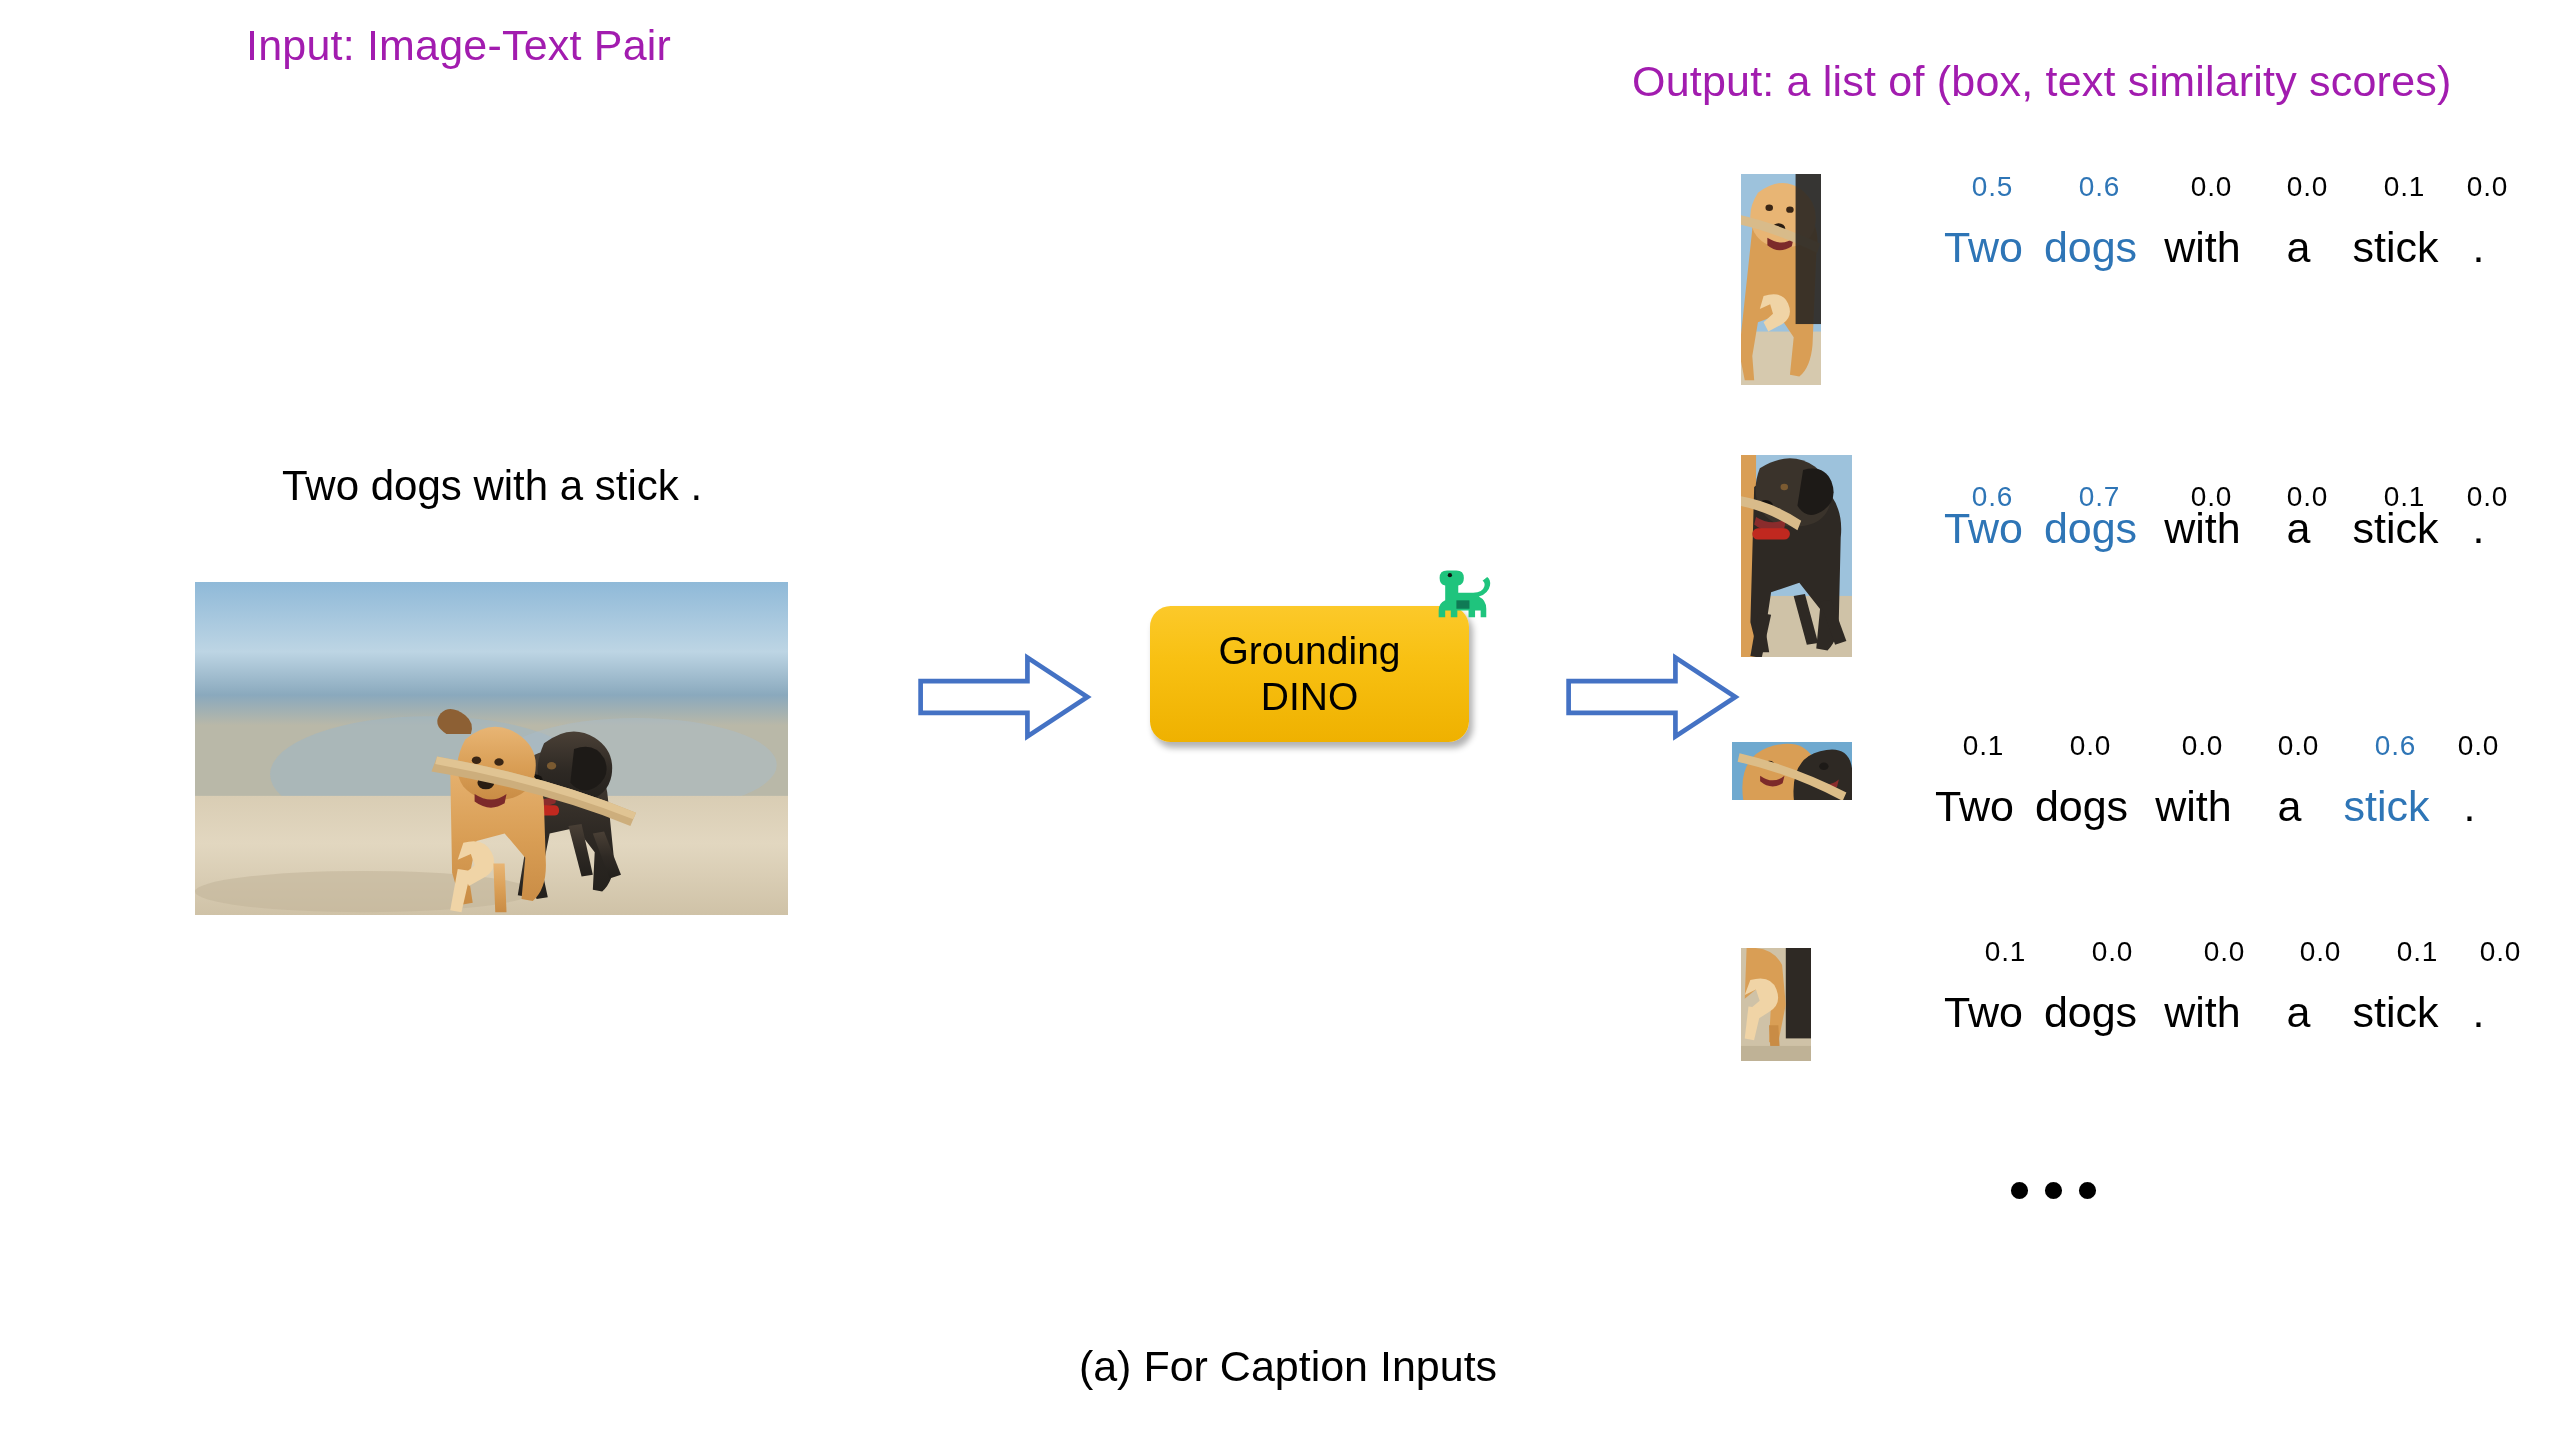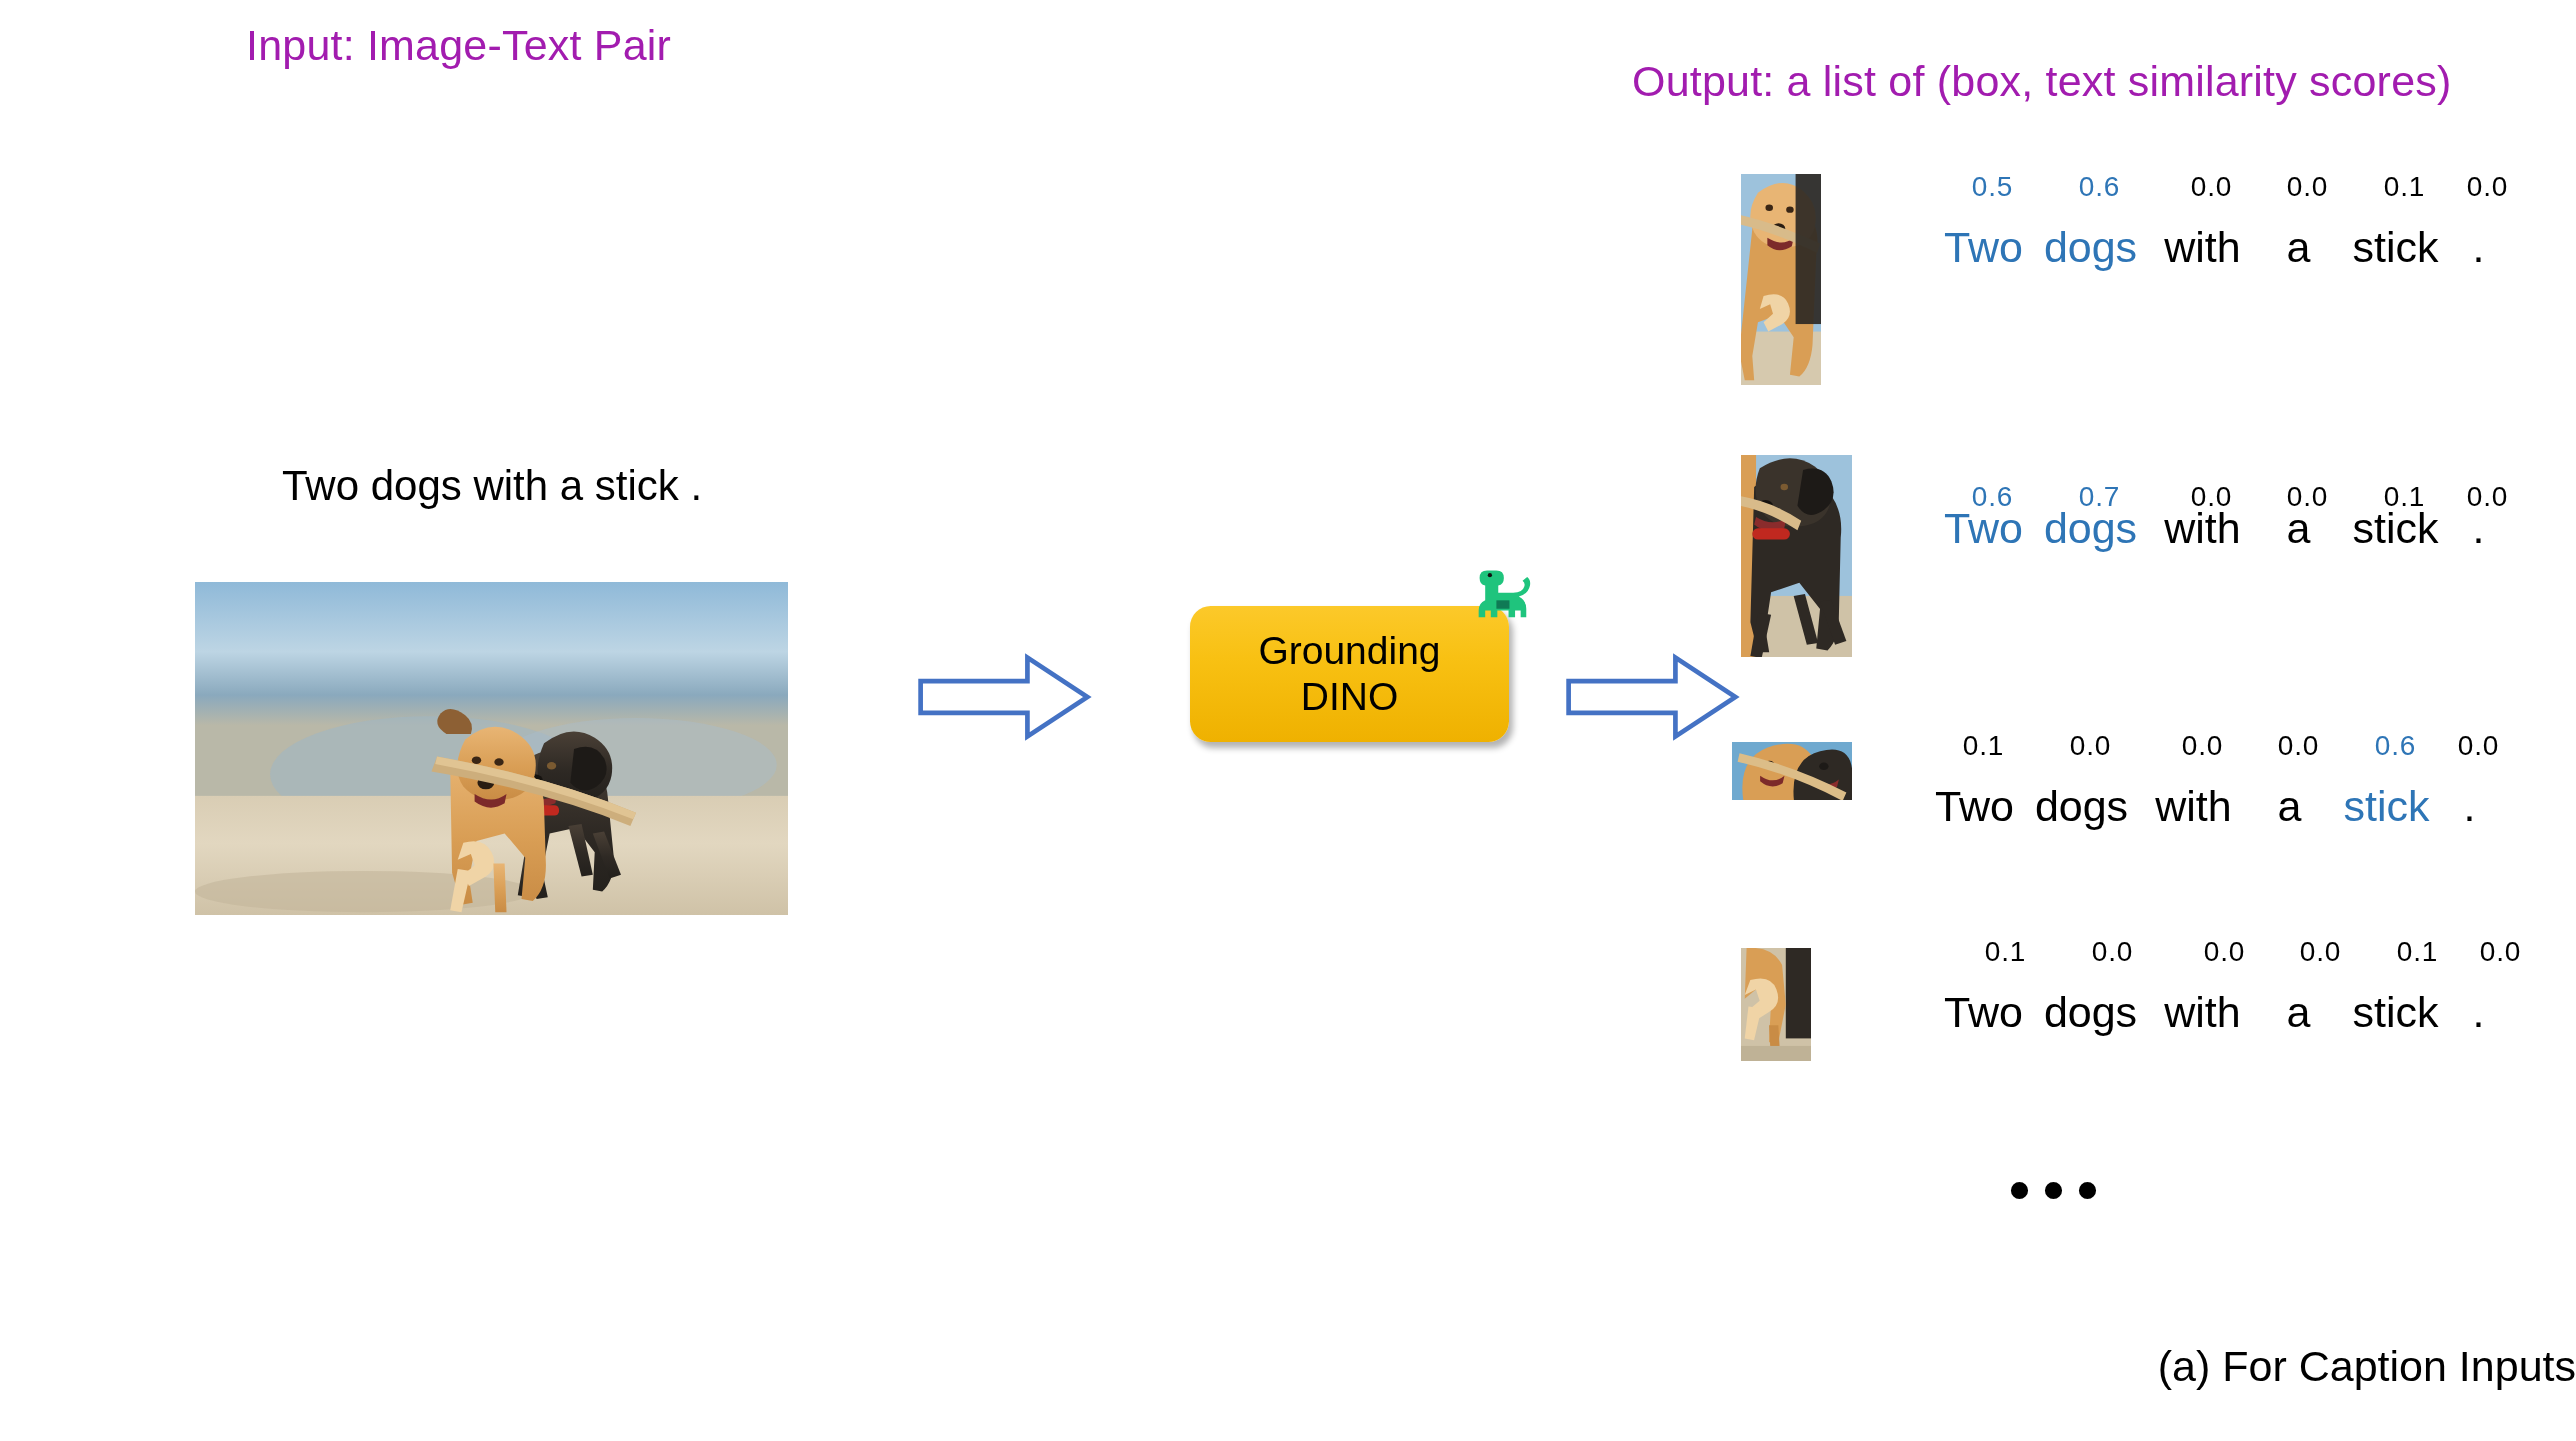--- a/index.html
+++ b/index.html
@@ -17,21 +17,21 @@
   .hdr{
     font-size:43px;
     letter-spacing:0.2px;
     color:#a21caf;
     white-space:nowrap;
   }
   #hdr-input{left:246px;top:20.7px;}
   #hdr-output{left:1632px;top:20.7px;margin-top:36px;}
   #fig-caption{
     left:0;right:0;top:1342px;
-    text-align:right;
+    text-align:center;
     font-size:43px;
   }
 
   
   #input-caption{
     left:282px;top:462px;
     font-size:42px;
     white-space:nowrap;
   }
 
@@ -43,21 +43,21 @@
   }
   #input-photo svg{display:block;width:100%;height:100%;}
 
   
   .arrow{width:178px;height:94px;}
   #arrow-1{left:915px;top:650px;}
   #arrow-2{left:1563px;top:650px;}
   .arrow svg{display:block;width:100%;height:100%;}
 
   
-  #model-box-wrap{left:1190px;top:606px;width:358px;height:136px;}
+  #model-box-wrap{left:1150px;top:606px;width:358px;height:136px;}
   .model-box{
     position:absolute;left:0;top:0;
     width:319px;height:136px;
     border-radius:20.7px;
     background:linear-gradient(180deg,#fcc92a 0%,#f8c113 38%,#efb100 100%);
     box-shadow:3.8px 5.6px 6.6px rgba(0,0,0,.30);
     display:flex;flex-direction:column;
     align-items:center;justify-content:center;
     line-height:1.18;
   }

